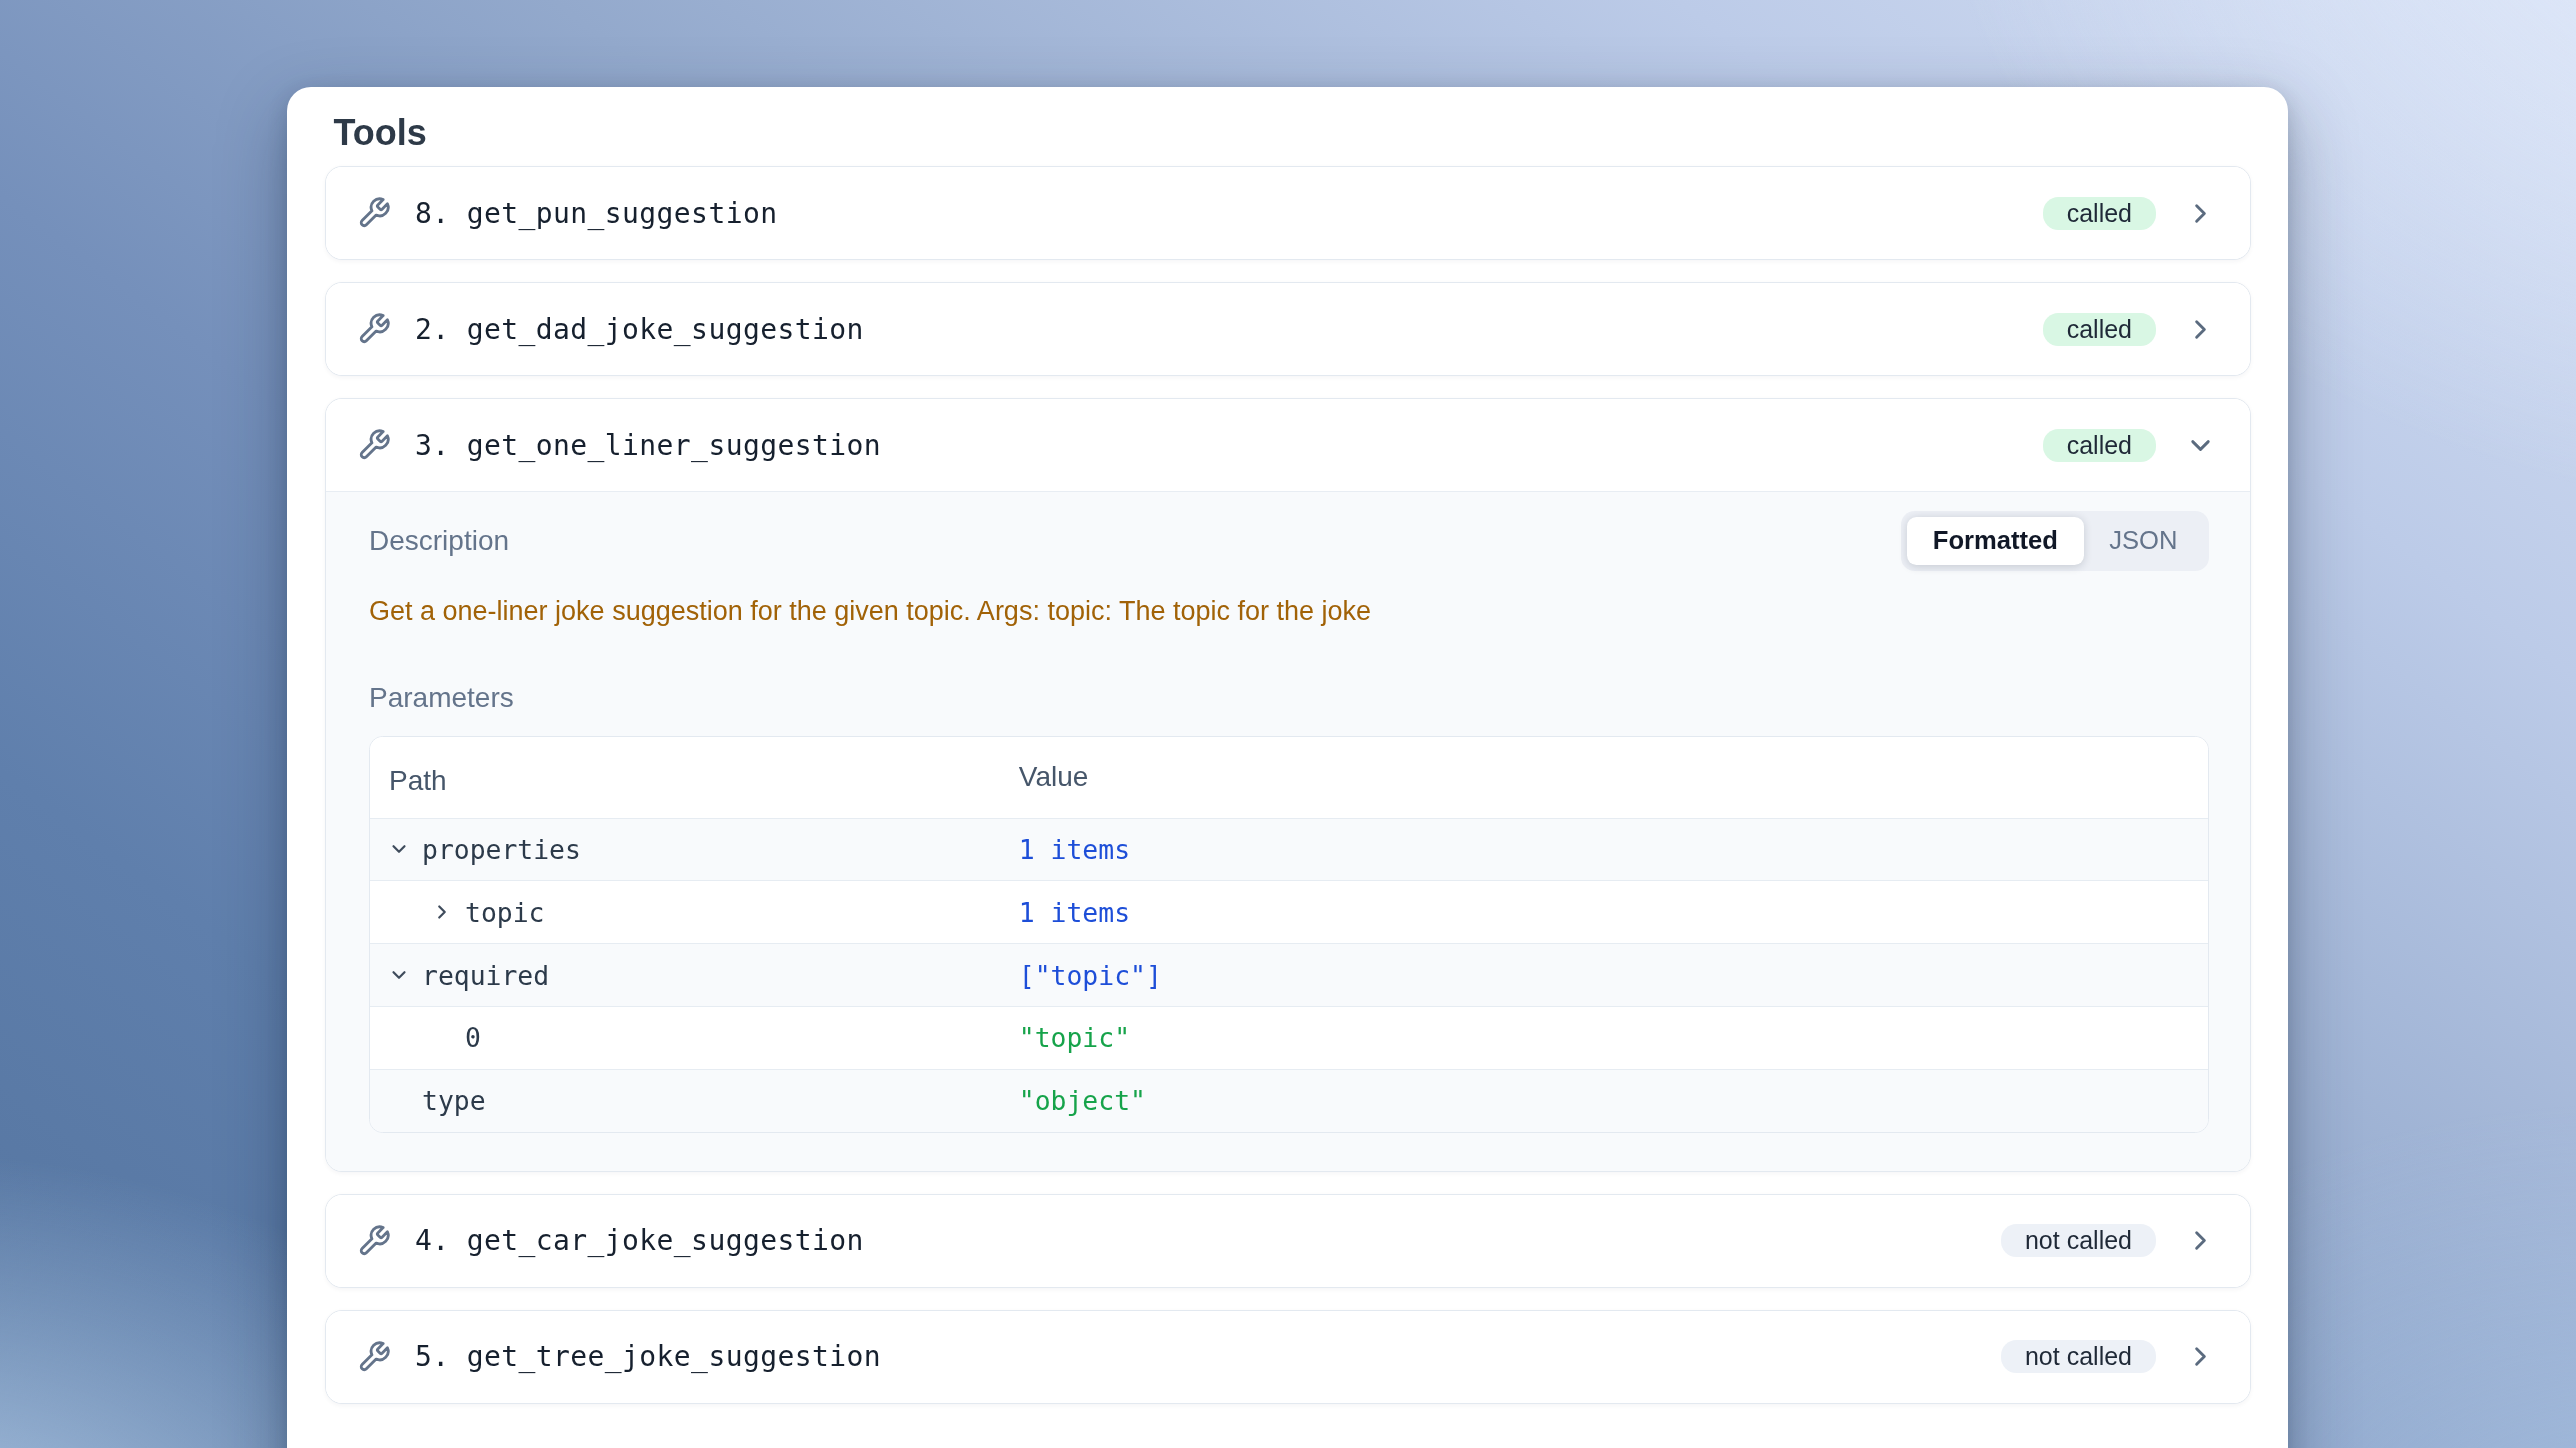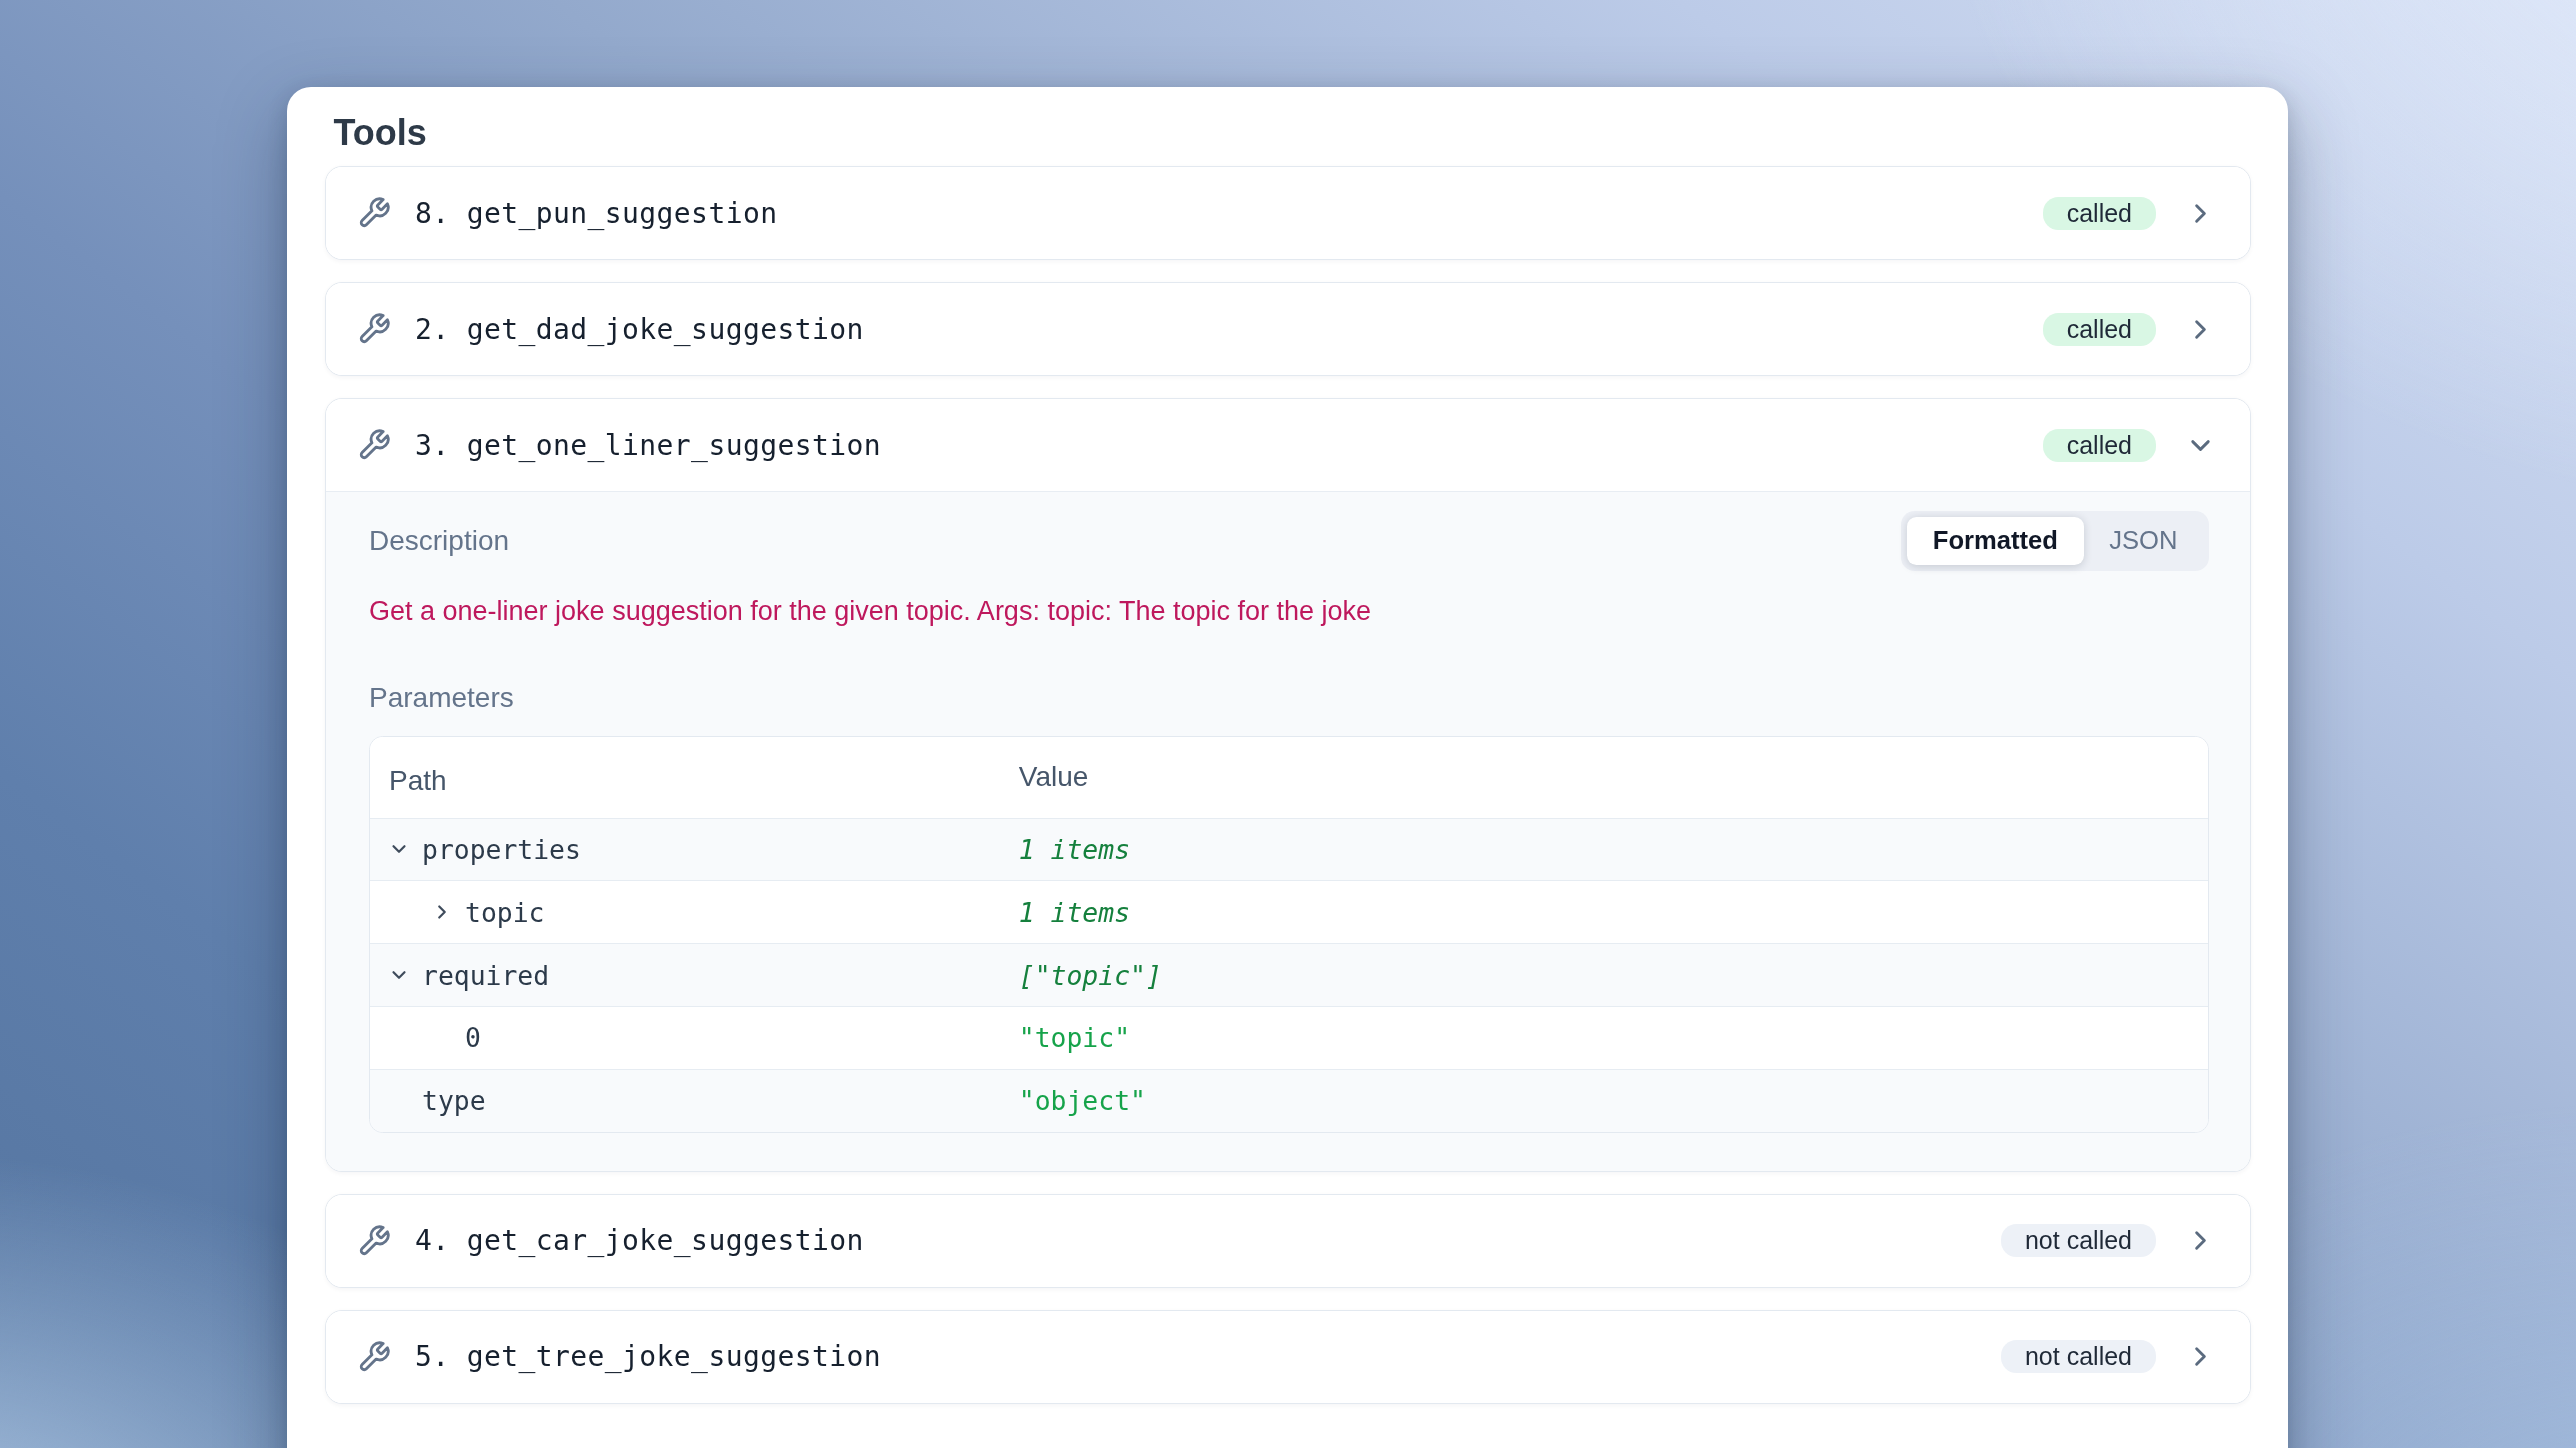--- a/index.html
+++ b/index.html
@@ -103,21 +103,21 @@
     color: #111827;
     font-weight: 600;
     box-shadow: 0 1.7px 8.5px rgba(15, 23, 42, 0.16);
   }
   .toggle-opt.inactive { color: #64748b; font-weight: 500; }
 
   .desc-text {
     margin-top: 22px;
     font-size: 27px;
     line-height: 36px;
-    color: #be185d;
+    color: #a16207;
   }
 
   .params-label { margin-top: 53px; }
 
   .params-table {
     margin-top: 22px;
     background: #ffffff;
     border: 1.7px solid #e3e9f0;
     border-radius: 13.6px;
     overflow: hidden;
@@ -135,21 +135,21 @@
   .t-data.stripe { background: #f8fafc; }
   .t-data:first-of-type { border-top-color: #dde5ee; }
 
   .keycell { display: flex; align-items: center; font-family: "DejaVu Sans Mono", monospace; font-size: 26.4px; color: #2c3a4a; }
   .indent-1 { padding-left: 18px; text-align: right; }
   .indent-2 { padding-left: 61px; }
   .tbl-chevron { width: 22px; height: 22px; margin-right: 12px; flex: 0 0 auto; cursor: pointer; }
   .no-chevron-pad { display: inline-block; width: 34px; flex: 0 0 auto; }
 
   .valcell { font-family: "DejaVu Sans Mono", monospace; font-size: 26.4px; }
-  .val-meta { font-style: italic; color: #15803d; }
+  .val-meta { color: #1d4ed8; }
   .val-string { color: #16a34a; }
 </style>
 </head>
 <body>
 
 <div class="panel">
   <h1 class="panel-title">Tools</h1>
 
   <div class="tool-card">
     <div class="tool-row">

